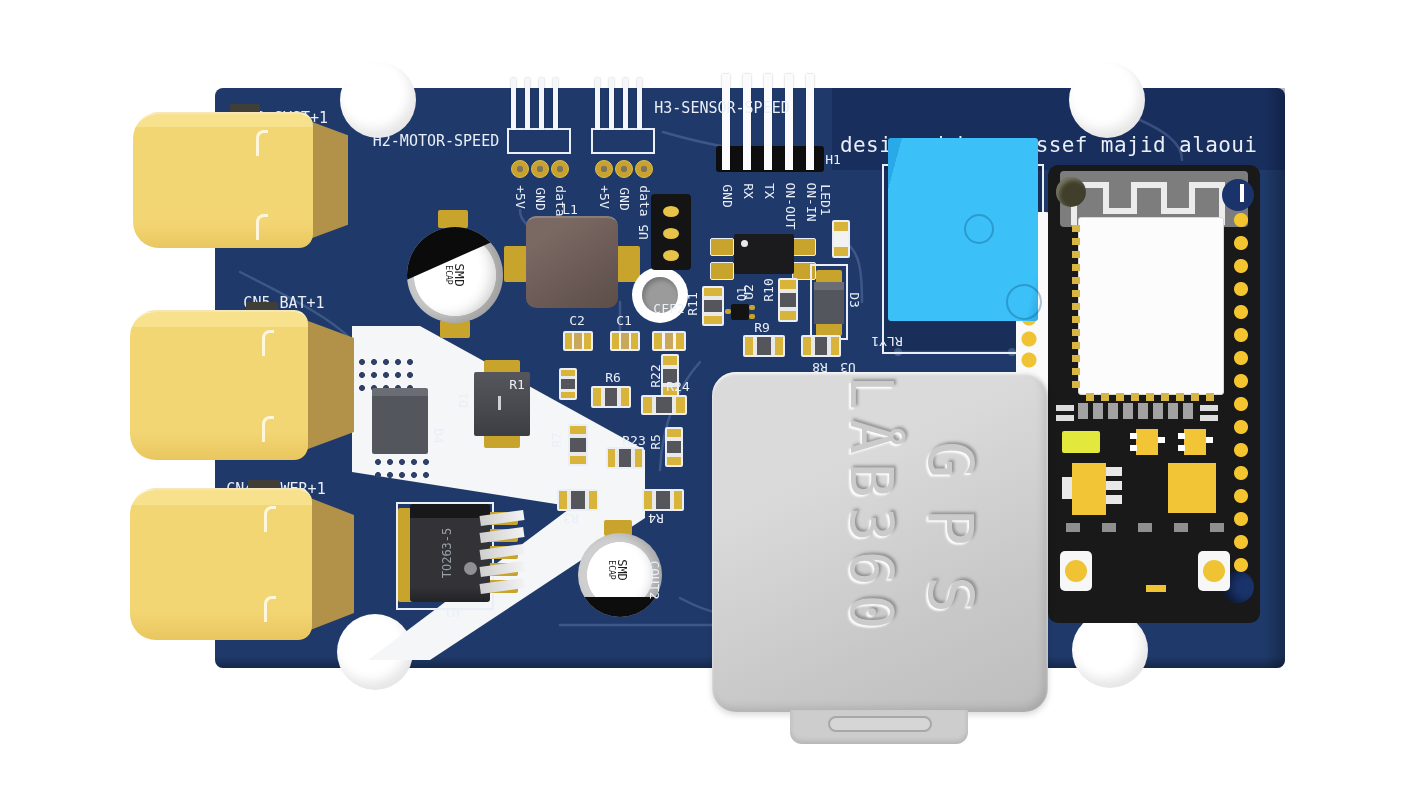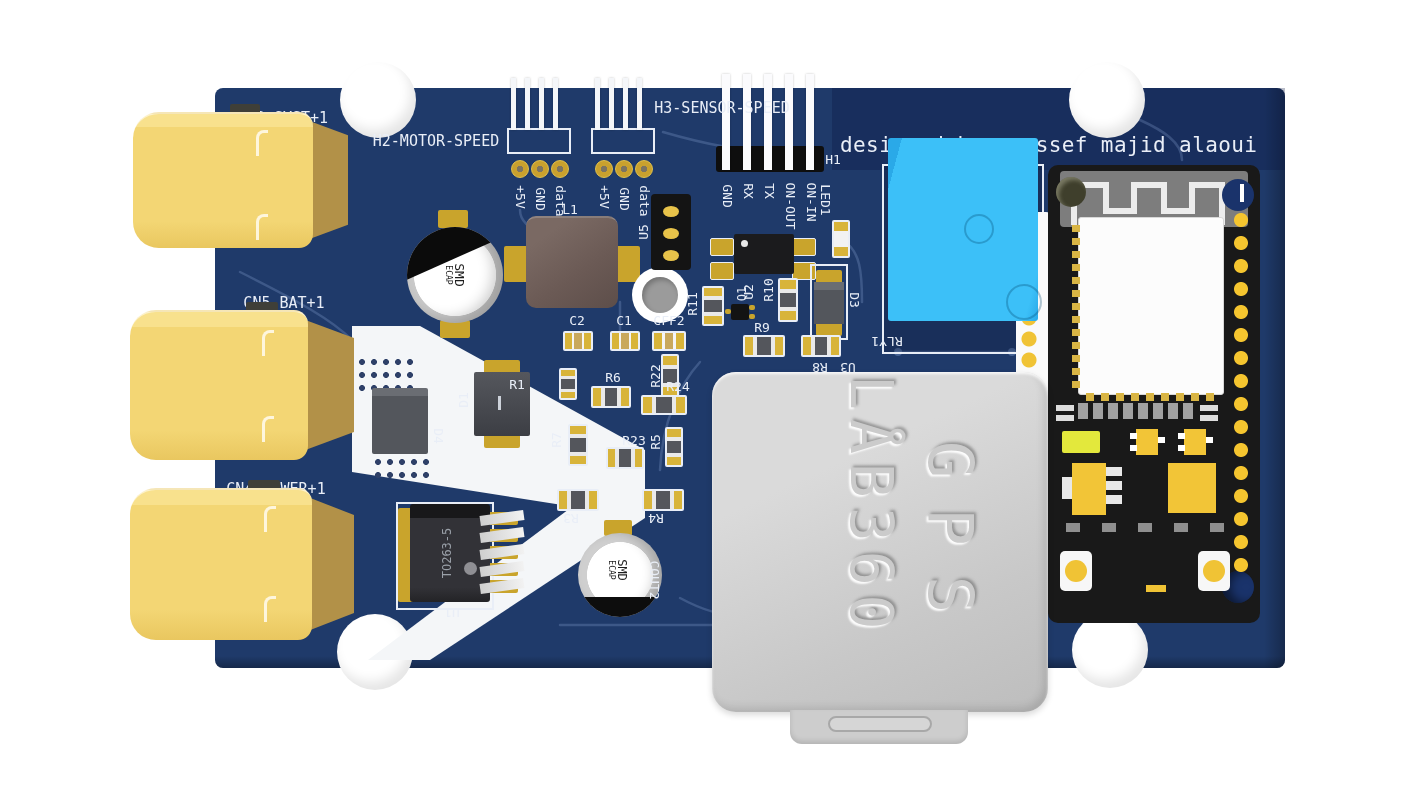--- a/index.html
+++ b/index.html
@@ -271,21 +271,21 @@
   <div class="lab cw" style="left:748px;top:191px;">RX</div>
   <div class="lab cw" style="left:769px;top:191px;">TX</div>
   <div class="lab cw" style="left:790px;top:206px;">ON-OUT</div>
   <div class="lab cw" style="left:811px;top:202px;">ON-IN</div>
 
   <div class="lab cw" style="left:825px;top:200px;">LED1</div>
   <div class="lab ccw" style="left:643px;top:232px;">U5</div>
   <div class="lab ctr" style="left:570px;top:209px;">L1</div>
   <div class="lab ctr" style="left:577px;top:320px;">C2</div>
   <div class="lab ctr" style="left:624px;top:320px;">C1</div>
-  <div class="lab ctr" style="left:669px;top:320px;">CFF2</div>
+  <div class="lab ctr" style="left:669px;top:308px;">CFF2</div>
   <div class="lab ccw" style="left:655px;top:376px;">R22</div>
   <div class="lab ctr" style="left:678px;top:386px;">R24</div>
   <div class="lab ctr" style="left:517px;top:384px;">R1</div>
   <div class="lab ctr" style="left:613px;top:377px;">R6</div>
   <div class="lab ccw" style="left:556px;top:440px;">R7</div>
   <div class="lab ctr" style="left:634px;top:440px;">R23</div>
   <div class="lab ccw" style="left:655px;top:442px;">R5</div>
   <div class="lab ccw" style="left:463px;top:400px;">D1</div>
   <div class="lab cw" style="left:438px;top:436px;">D4</div>
   <div class="lab flip" style="left:571px;top:518px;">R3</div>

